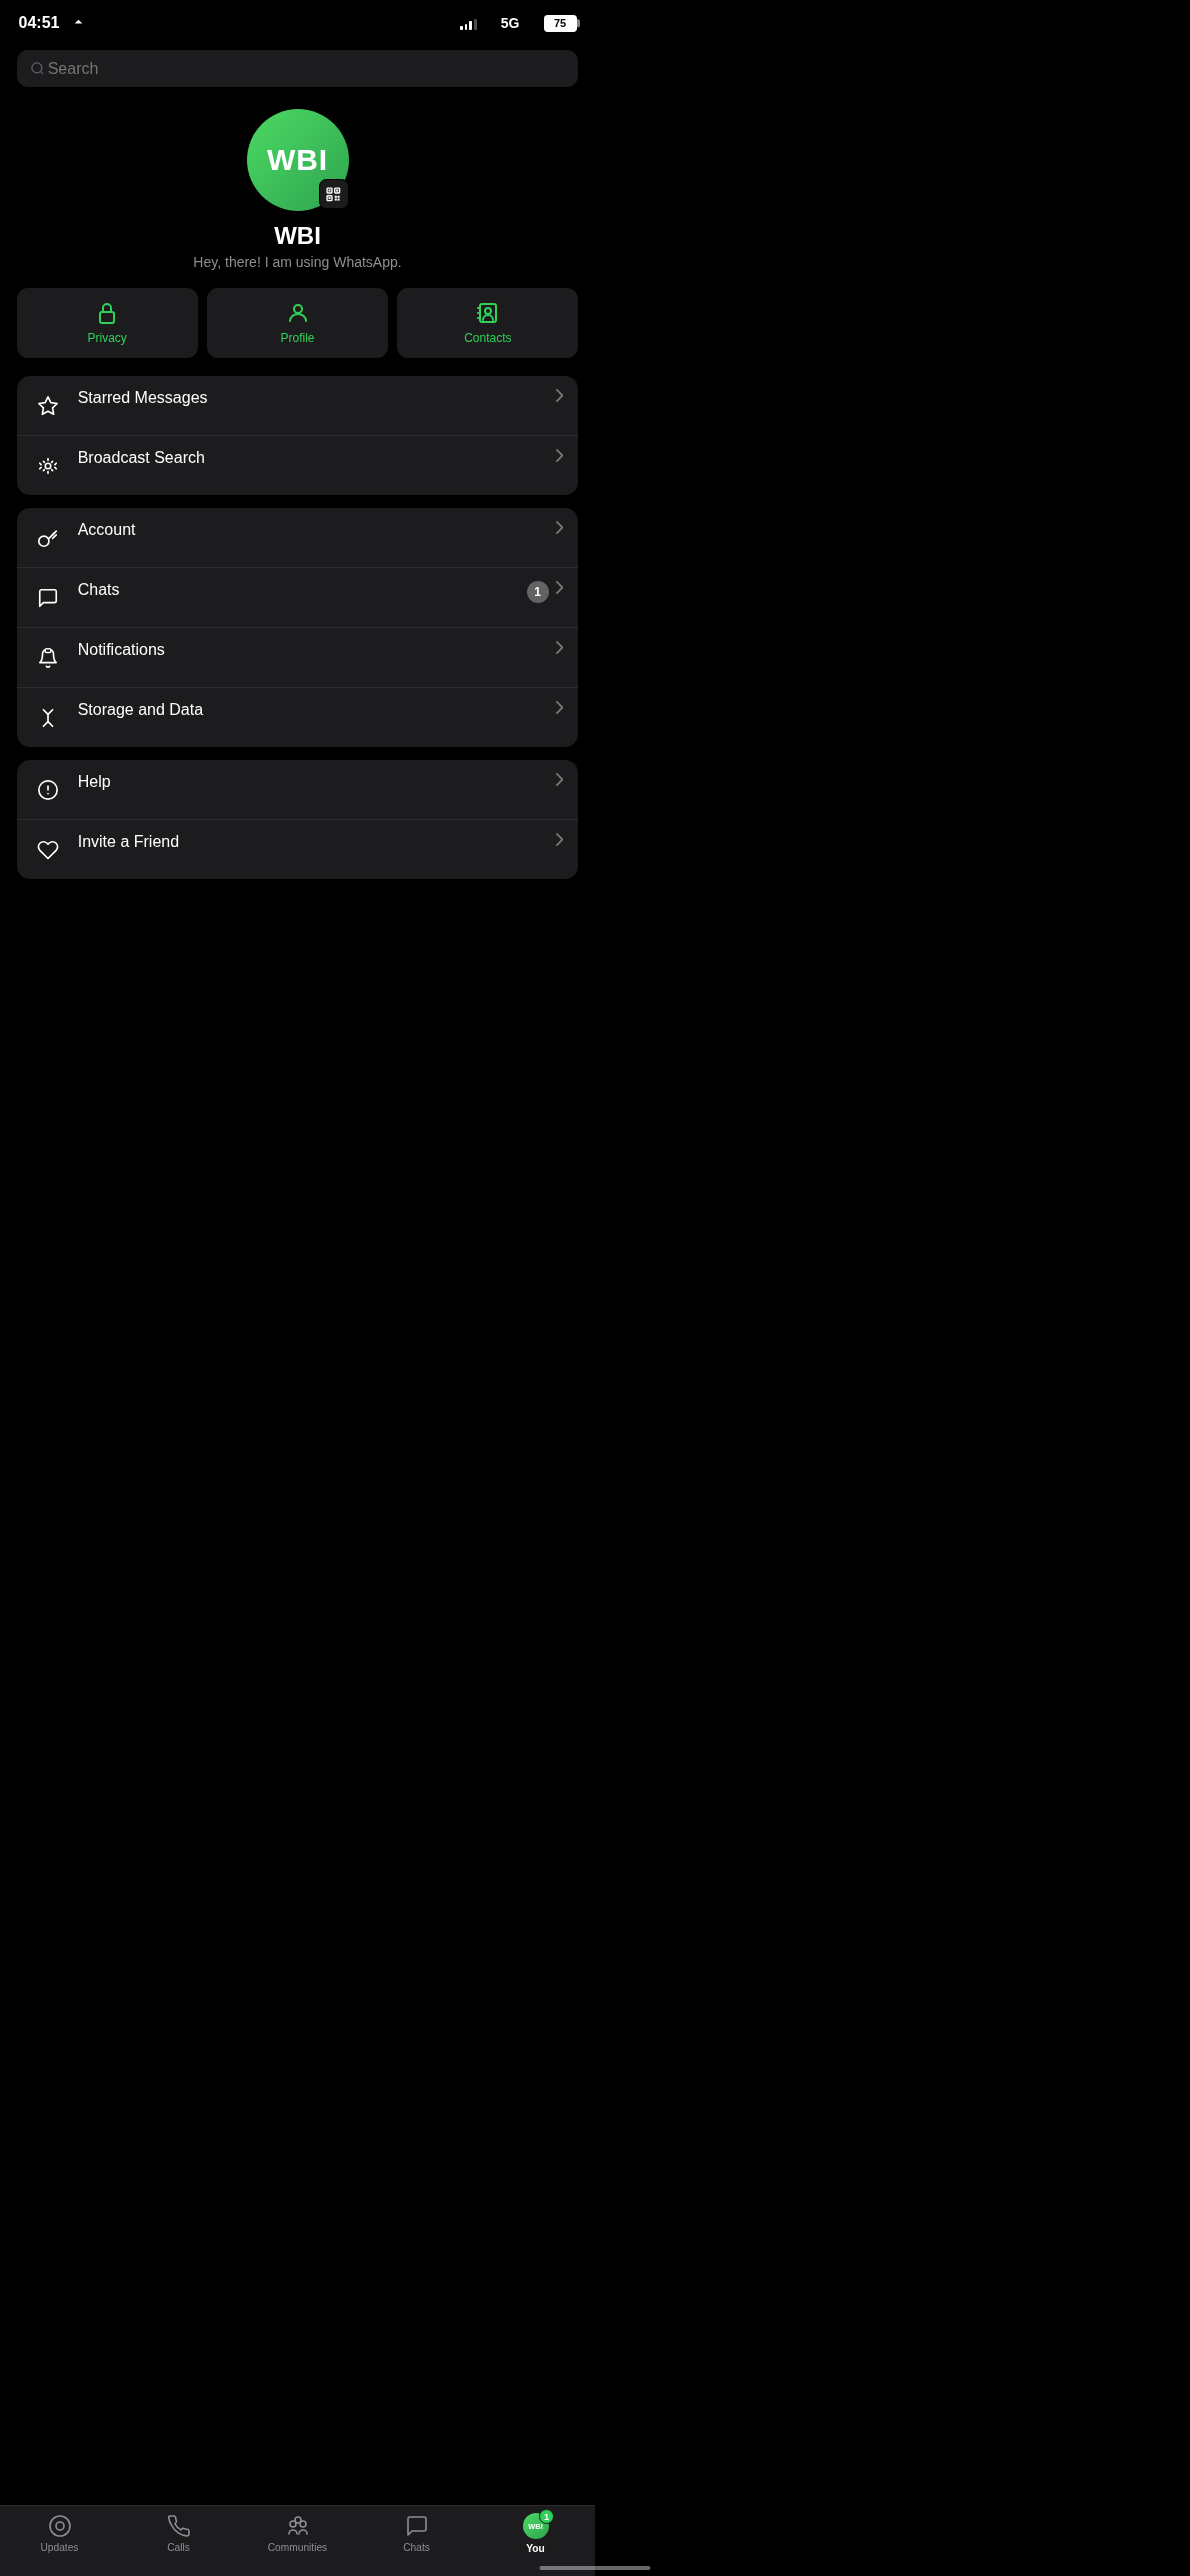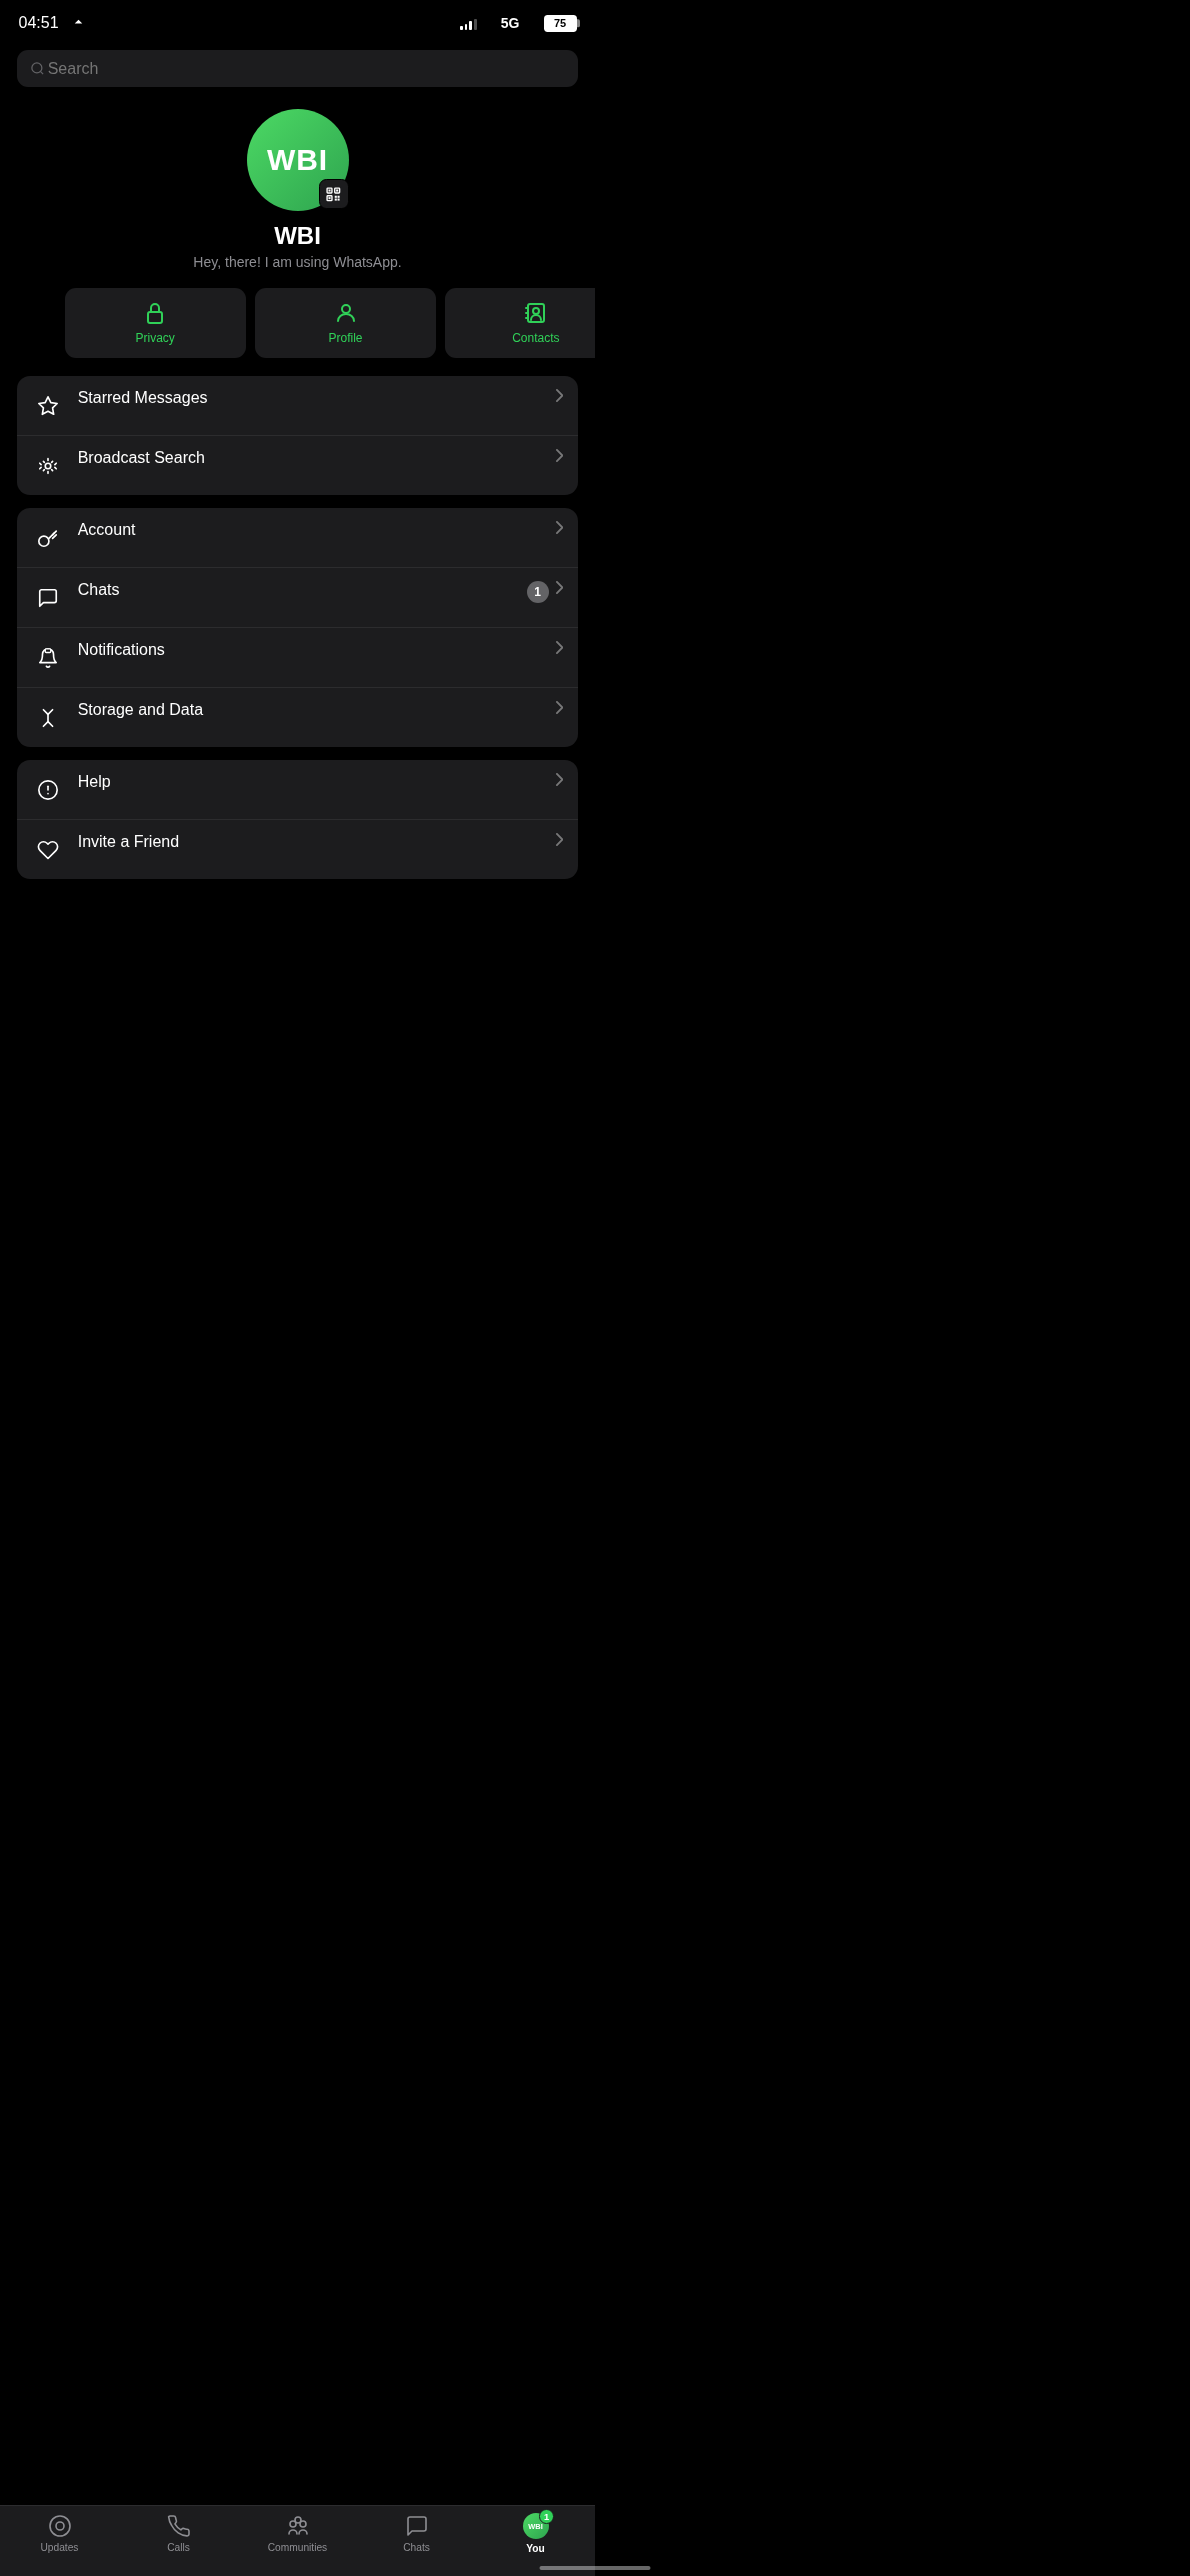--- a/index.html
+++ b/index.html
@@ -17,21 +17,21 @@
     
     .status-bar {
       display: flex;
       justify-content: space-between;
       align-items: center;
       padding: 11px 18.5px 5.6px 18.5px;
       height: 41px;
     }
     .status-time {
       font-size: 16px;
-      font-weight: 400;
+      font-weight: 700;
       color: #fff;
       display: flex;
       align-items: center;
       gap: 13px;
     }
     .status-time svg { width: 13px; height: 13px; fill: #fff; }
     .status-right {
       display: flex;
       align-items: center;
       gap: 24px;
@@ -151,21 +151,20 @@
       font-size: 14px;
       color: #8e8e93;
     }
 
     
     .quick-actions {
       display: flex;
       gap: 9.3px;
       padding: 0 16.7px 18.5px 16.7px;
       width: 100%;
-      margin-left: 48px;
     }
     .quick-btn {
       flex: 1;
       background: #1c1c1e;
       border-radius: 11px;
       display: flex;
       flex-direction: column;
       align-items: center;
       justify-content: center;
       padding: 13px 7.4px;

